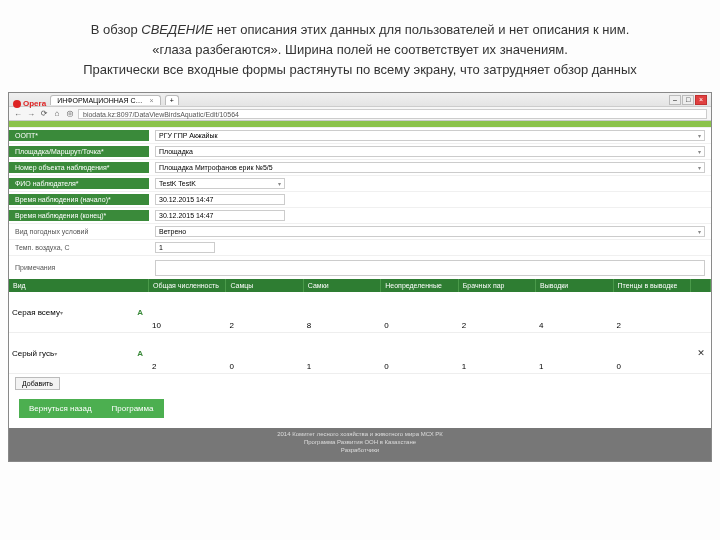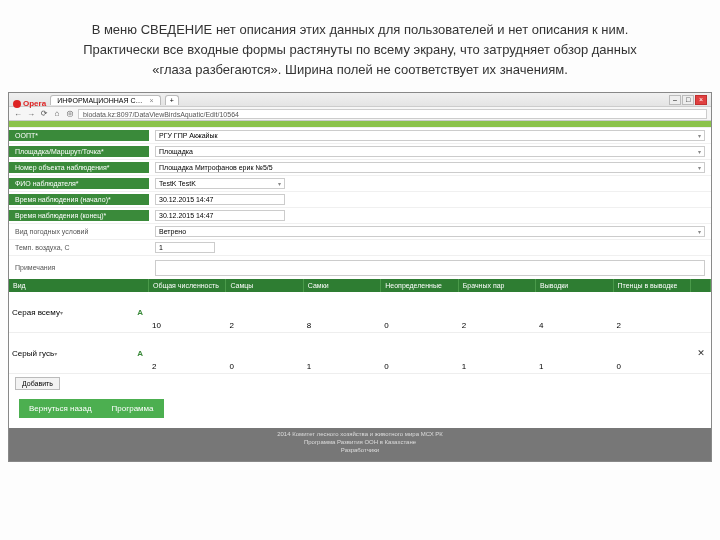--- a/index.html
+++ b/index.html
@@ -1,18 +1,18 @@
 <!DOCTYPE html>
 <html><head>
 <meta charset="utf-8">
 <style>
   * { box-sizing: border-box; margin: 0; padding: 0; }
   body { width: 720px; height: 540px; background: #fdfdfd; font-family: Arial, sans-serif; overflow: hidden; }
   .slide-text { padding: 20px 40px 12px; font-size: 13px; color: #333; text-align: center; line-height: 1.55; }
-  .slide-text .it { }
+  .slide-text .it { font-style: italic; }
   .browser { margin: 0 8px; border: 1px solid #888; font-size: 8px; background: #fff; }
   .titlebar { background: linear-gradient(#f0f0f0,#e4e4e4); height: 14px; display: flex; align-items: center; padding: 0 4px; gap: 4px; border-bottom: 1px solid #ccc; }
   .opera { color: #d22; font-weight: bold; font-size: 8px; display:flex; align-items:center; gap:2px;margin-top:8px;}
   .opera-icon { width:8px; height:8px; background:#d22; border-radius:50%; display:inline-block; }
   .tab { background:#fff; border:1px solid #bbb; border-bottom:none; padding:1px 6px; border-radius:3px 3px 0 0; font-size:7px; display:flex; align-items:center; gap:3px;}
   .tab .x { color:#888; margin-left:4px;}
   .win-ctrls { margin-left:auto; display:flex; gap:1px;}
   .win-ctrls span { width:12px; height:10px; display:inline-flex; align-items:center; justify-content:center; background:#eee; border:1px solid #bbb; font-size:7px;}
   .win-ctrls .close { background:#e04040; color:#fff; border-color:#c03030;}
   .urlbar { display:flex; align-items:center; gap:3px; padding:2px 4px; background:#f6f6f6; border-bottom:1px solid #ccc; height:14px;}
@@ -44,24 +44,24 @@
   .bottom-btns { display:flex; padding:6px 10px 10px; }
   .gbtn { background:#4caf50; color:#fff; padding:5px 10px; font-size:8px; border:none; }
   .footer { background:#777; color:#ddd; text-align:center; font-size:6px; padding:3px 0 6px; line-height:1.3;}
   .aicon { color:#3a8a3a; font-weight:bold; padding:0 3px;}
 </style>
 </head>
 <body>
 
 <div class="slide-text">
   <div>
-    <span>В меню </span><span class="it">СВЕДЕНИЕ </span><span> нет описания этих данных  для пользователей и нет описания к ним.</span>
-  </div>
+    <span>В обзор </span><span class="it">СВЕДЕНИЕ </span><span> нет описания этих данных  для пользователей и нет описания к ним.</span>
+  </div>
+  <div>«глаза разбегаются». Ширина полей  не соответствует их значениям.</div>
   <div>Практически все входные формы растянуты по всему экрану, что затрудняет обзор данных</div>
-  <div>«глаза разбегаются». Ширина полей  не соответствует их значениям.</div>
 </div>
 
 <div class="browser">
   <div class="titlebar">
     <span class="opera">
         <span class="opera-icon"></span>
         <span>Opera</span>
       </span>
     <span class="tab">
         <span>ИНФОРМАЦИОННАЯ С…</span>

